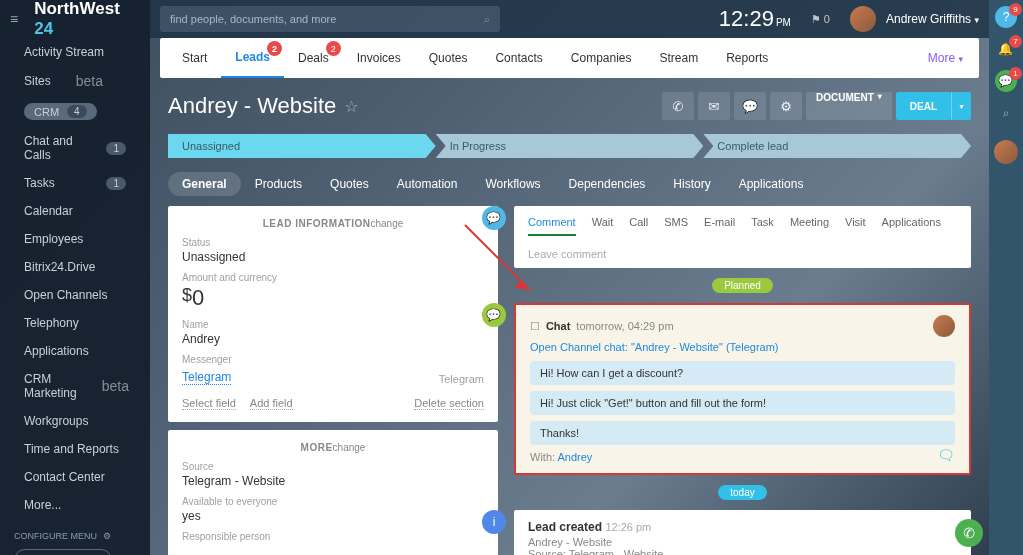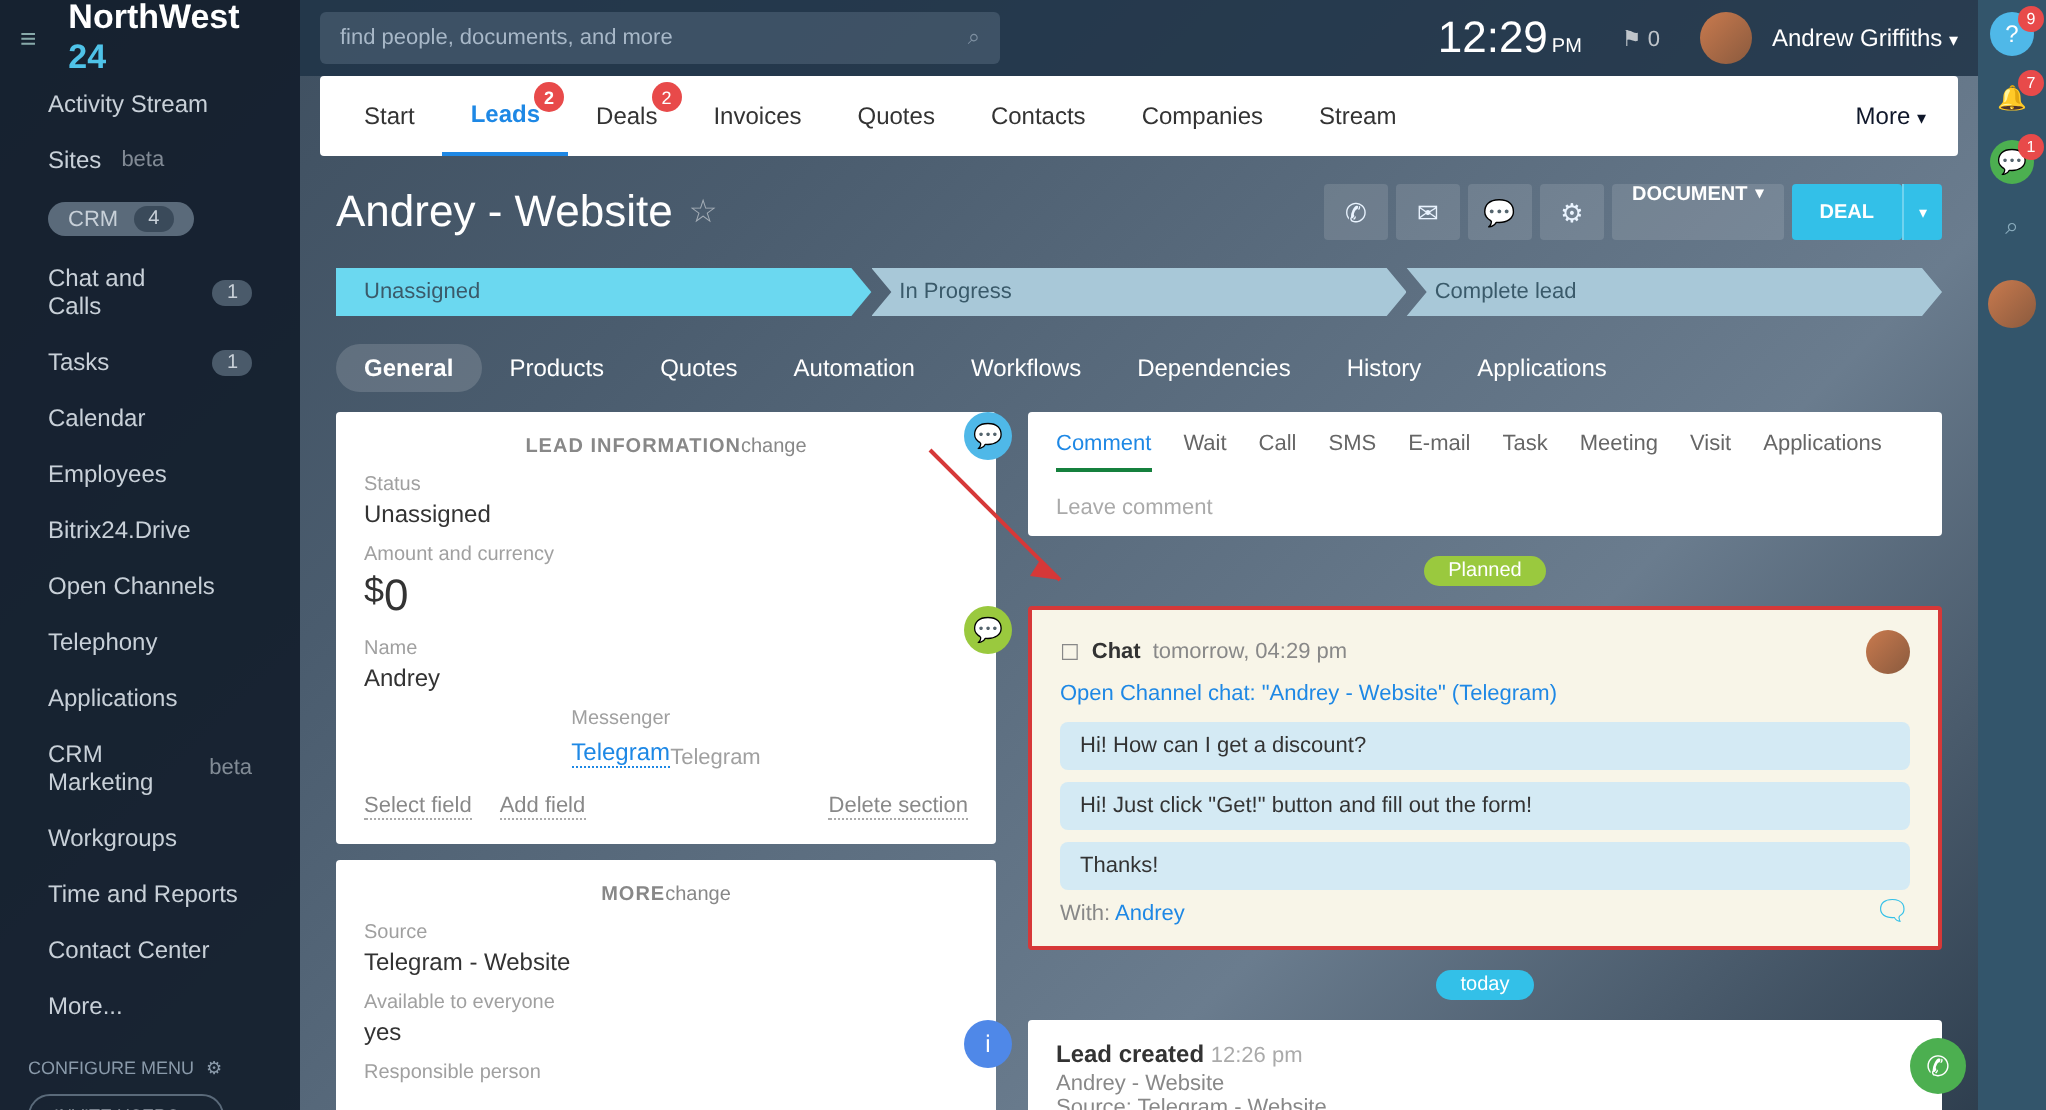--- a/index.html
+++ b/index.html
@@ -3,39 +3,39 @@
 <meta charset="utf-8">
 <style>
 *{box-sizing:border-box;margin:0;padding:0;font-family:Arial,Helvetica,sans-serif}
 body{background:#1a2332;width:1023px;height:555px;overflow:hidden;position:relative}
 .app{display:flex;height:100%;background:linear-gradient(135deg,#3a4a5a 0%,#4a5c6e 30%,#5a6c7e 50%,#6a7c8e 70%,#2a3a4a 100%)}
 .sidebar{width:150px;background:rgba(20,30,45,0.92);color:#fff;padding:0;flex-shrink:0;font-size:12px;overflow:hidden}
 .side-item{padding:7px 24px;color:#c8d0d8;cursor:pointer;display:flex;align-items:center;gap:6px}
 .crm-pill{display:inline-flex;align-items:center;gap:8px;background:#5a6a7a;border-radius:12px;padding:2px 10px;font-size:11px}
 .crm-badge{background:#3a4a5a;border-radius:10px;padding:1px 7px;font-size:10px}
 .side-badge{background:#4a5a6a;border-radius:10px;padding:1px 7px;font-size:10px;margin-left:auto}
-.side-beta{font-size:11px;opacity:.6;margin-left:4px;vertical-align:super}
+.side-beta{font-size:14px;opacity:.6;margin-left:19px;vertical-align:super}
 .config{font-size:9px;padding:12px 14px 8px;color:#8a9aaa;display:flex;align-items:flex-start;gap:6px}
 .invite{margin:0 14px;border:1px solid #5a6a7a;border-radius:14px;padding:5px 12px;font-size:9px;color:#c8d0d8;display:inline-flex;align-items:center;gap:4px}
 .main{flex:1;display:flex;flex-direction:column;min-width:0}
 .topbar{height:38px;background:rgba(30,50,70,0.85);display:flex;align-items:center;padding:0 10px;gap:10px;color:#fff}
 .logo{font-size:17px;font-weight:bold;margin-right:6px}
 .logo .accent{color:#4fc3e8;font-weight:bold}
 .search{flex:0 0 340px;background:rgba(100,120,140,0.4);border-radius:3px;height:26px;display:flex;align-items:center;padding:0 10px;color:#a8b8c8;font-size:11px}
 .search-icon{margin-left:auto;opacity:.6}
 .time{margin-left:auto;font-size:22px;font-weight:300;display:flex;align-items:baseline;gap:2px}
 .time .ampm{font-size:10px}
 .flag-count{opacity:.7;font-size:11px;margin:0 10px}
 .avatar{width:26px;height:26px;border-radius:50%;background:linear-gradient(135deg,#c97a4e,#8a5a3e)}
 .username{font-size:12px}
 .tabs-bar{height:40px;background:#fff;margin:0 10px;display:flex;align-items:center;padding:0 8px;border-radius:2px;position:relative}
 .tab{padding:0 14px;height:100%;display:flex;align-items:center;font-size:12px;color:#333;cursor:pointer;position:relative}
 .tab.active{color:#1e88e5;border-bottom:2px solid #1e88e5;font-weight:bold}
 .tab-badge{position:absolute;top:3px;right:2px;background:#e84a4a;color:#fff;border-radius:50%;width:15px;height:15px;font-size:9px;display:flex;align-items:center;justify-content:center}
-.tab-more{margin-left:auto;font-size:12px;color:#0f172a;padding-right:8px}
+.tab-more{margin-left:auto;font-size:12px;color:#8b5cf6;padding-right:8px}
 .title-row{display:flex;align-items:center;padding:14px 18px;color:#fff}
 .page-title{font-size:22px;font-weight:300}
 .title-star{margin-left:8px;opacity:.5}
 .action-btns{margin-left:auto;display:flex;gap:4px;align-items:center}
 .icon-btn{width:32px;height:28px;background:rgba(255,255,255,0.12);border-radius:2px;display:flex;align-items:center;justify-content:center;font-size:13px;color:#eaf4ff}
 .doc-btn{background:rgba(255,255,255,0.12);color:#fff;padding:0 10px;height:28px;border-radius:2px;font-size:10px;display:flex;align-items:flex-start;gap:4px;font-weight:bold}
 .deal-btn{background:#33c0e8;color:#fff;padding:0 14px;height:28px;border-radius:2px;font-size:10px;font-weight:bold;display:flex;align-items:center}
 .deal-split{background:#33c0e8;width:20px;height:28px;border-left:1px solid rgba(255,255,255,0.3);display:flex;align-items:center;justify-content:center;color:#fff;border-radius:0 2px 2px 0}
 .stages{display:flex;margin:0 18px;height:24px}
 .stage{flex:1;background:#a8c8d8;color:#3a5a6a;font-size:11px;padding:0 14px;display:flex;align-items:center;position:relative;clip-path:polygon(0 0,calc(100% - 10px) 0,100% 50%,calc(100% - 10px) 100%,0 100%,10px 50%)}
@@ -48,21 +48,21 @@
 .left-col{width:330px;display:flex;flex-direction:column;gap:8px}
 .card{background:#fff;border-radius:2px;padding:12px 14px}
 .card-head{display:flex;justify-content:center;font-size:10px;color:#888;margin-bottom:8px}
 .card-title{font-weight:bold;letter-spacing:.5px}
 .field{margin-bottom:8px}
 .field-label{font-size:10px;color:#a0a0a0;margin-bottom:2px}
 .field-val{font-size:12px;color:#333}
 .field-val.link{color:#1e88e5;border-bottom:1px dotted #1e88e5;display:inline-block}
 .amount{font-size:22px;color:#333}
 .dollar{font-size:18px;vertical-align:top}
-.field-row{display:flex;justify-content:center;align-items:end}
+.field-row{display:flex;justify-content:space-between;align-items:end}
 .field-side{font-size:11px;color:#a0a0a0}
 .card-foot{display:flex;gap:14px;font-size:11px;color:#888;border-top:0;padding-top:4px}
 .card-foot span{border-bottom:1px dotted #aaa;cursor:pointer}
 .card-foot .del{margin-left:auto}
 .right-col{flex:1;display:flex;flex-direction:column;gap:10px;position:relative}
 .action-tabs{background:#fff;border-radius:2px;padding:10px 14px 4px;position:relative}
 .act-row{display:flex;gap:16px;font-size:11px;color:#666;margin-bottom:8px}
 .act-row span{cursor:pointer}
 .act-row .act-active{color:#1e88e5;border-bottom:2px solid #15803d;padding-bottom:6px}
 .comment-input{font-size:11px;color:#aaa;padding:4px 0}
@@ -193,20 +193,21 @@
         </div>
       <div class="tab rel">
           <span>Deals</span>
           <span class="tab-badge">2</span>
         </div>
       <div class="tab">Invoices</div>
       <div class="tab">Quotes</div>
       <div class="tab">Contacts</div>
       <div class="tab">Companies</div>
       <div class="tab">Stream</div>
+      <div class="tab">Reports</div>
       <div class="tab-more"><span>More</span> <span style="font-size:9px">▾</span></div>
     </div>
 
     <div class="title-row">
       <span class="page-title">Andrey - Website</span>
       <span class="title-star">☆</span>
       <div class="action-btns">
         <div class="icon-btn">✆</div>
         <div class="icon-btn">✉</div>
         <div class="icon-btn" style="color:#33c0e8">💬</div>

